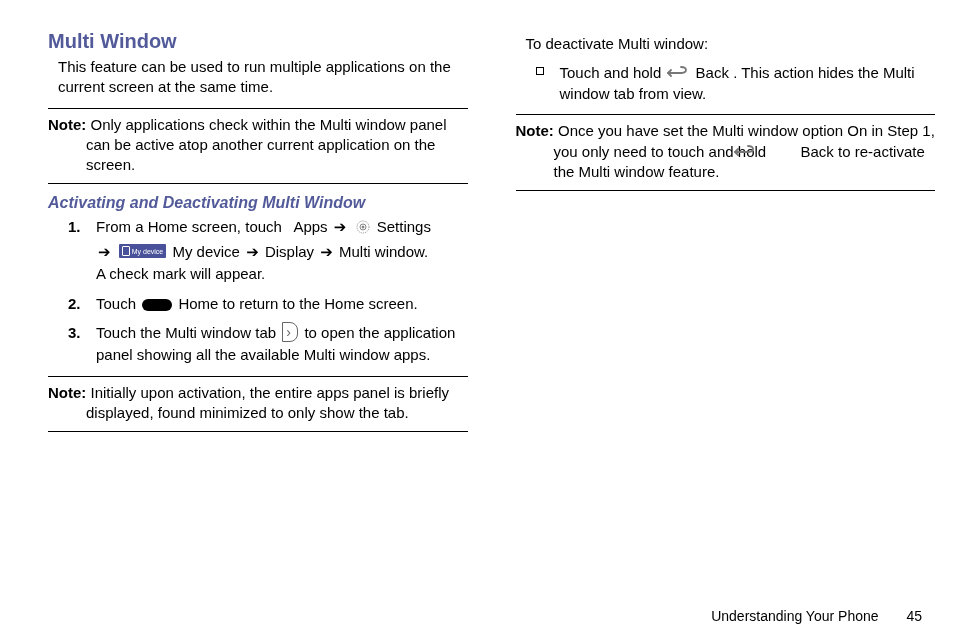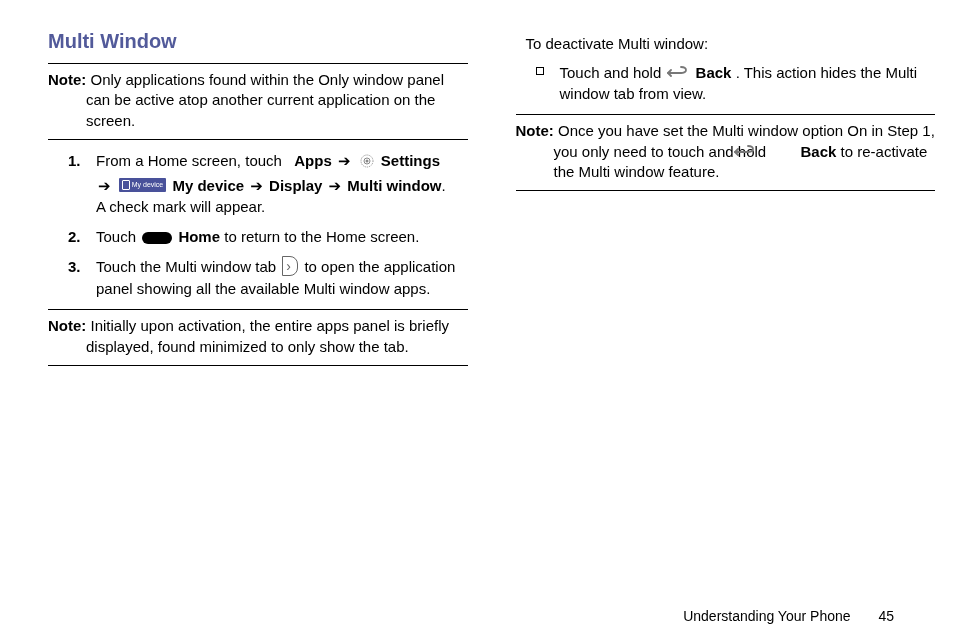--- a/index.html
+++ b/index.html
@@ -68,21 +68,21 @@
   ul.bullets li { position: relative; padding-left: 24px; margin-bottom: 6px; }
   ul.bullets li::before {
     content: "";
     position: absolute;
     left: 0;
     top: 5px;
     width: 8px; height: 8px;
     border: 1.5px solid #000;
     box-sizing: border-box;
   }
-  .b { font-weight: bold; }
+  .b { font-weight: normal; }
   .arrow { padding: 0 2px; }
   
   .icon {
     display: inline-block;
     vertical-align: -3px;
     margin: 0 2px;
   }
   .icon.settings {
     width: 16px; height: 16px;
   }
@@ -125,40 +125,42 @@
     border-radius: 1px;
     display: inline-block;
   }
   .icon.back {
     width: 22px; height: 14px;
     vertical-align: -2px;
   }
   .footer {
     position: absolute;
     bottom: 12px;
-    right: 60px;
+    right: 32px;
     font-size: 14px;
   }
   .footer .pn { margin-left: 24px; }
 </style>
 </head>
 <body>
 
 <div class="page">
 
   <div class="col">
     <h2 class="section-title">Multi Window</h2>
+    <p class="indent">This feature can be used to run multiple applications on the current screen at the same time.</p>
 
     <div class="note-block">
       <span class="note-container">
         <span class="label">Note:</span>
-        <span>Only applications found within the Only window panel can be active atop another current application on the screen.</span>
+        <span>Only applications check within the Multi window panel can be active atop another current application on the screen.</span>
       </span>
     </div>
 
+    <h3 class="sub-title">Activating and Deactivating Multi Window</h3>
 
     <ol class="steps">
       <li>
         <span class="num">1.</span>
         <span>From a Home screen, touch </span>
         <span class="icon">
           <svg class="apps-svg" viewBox="0 0 16 16">
               <rect x="0.5" y="0.5" width="15" height="15" rx="2" fill="none" stroke="#000"></rect>
               <g fill="#000">
                 <circle cx="4" cy="4" r="1.3"></circle>

